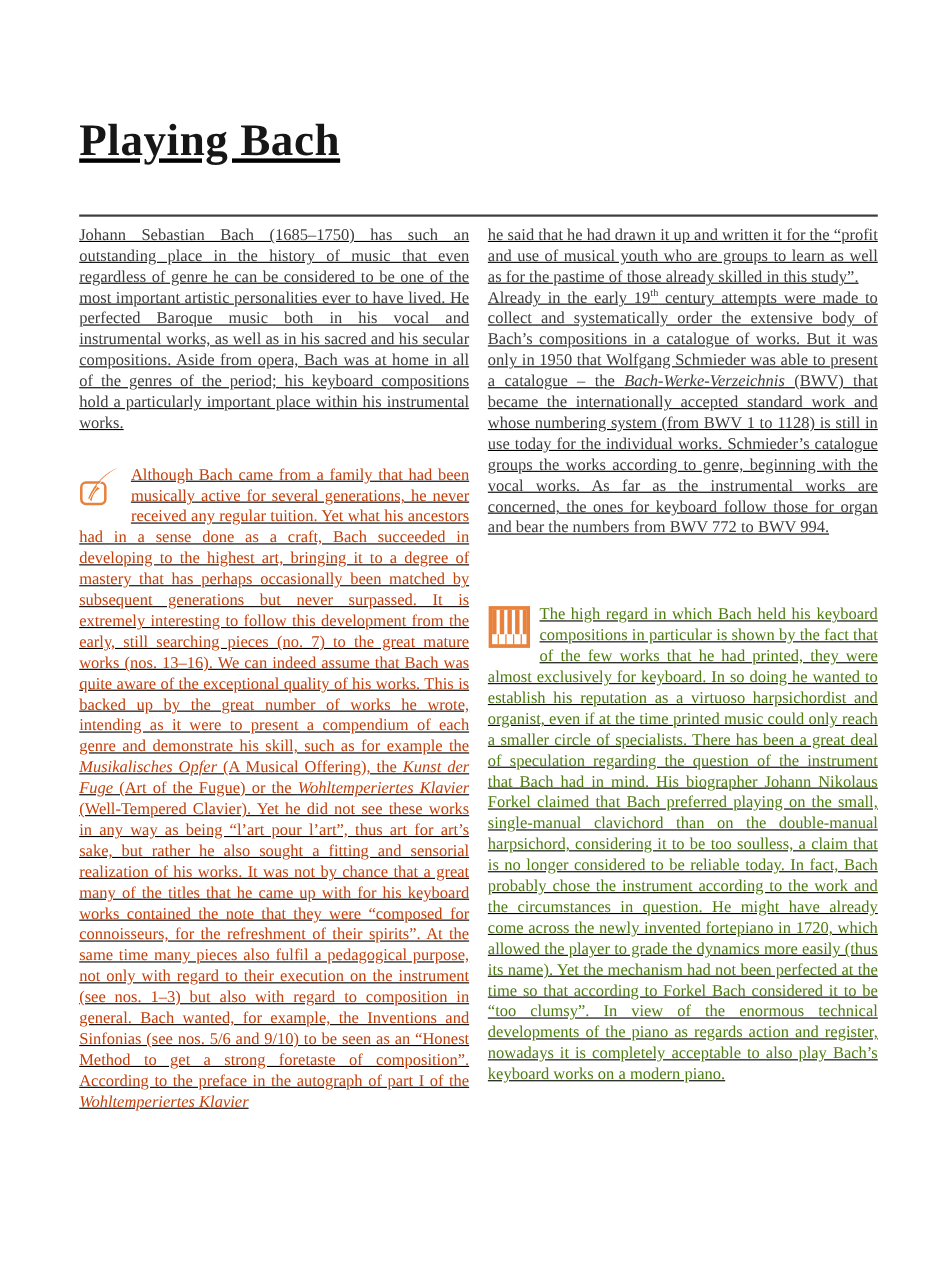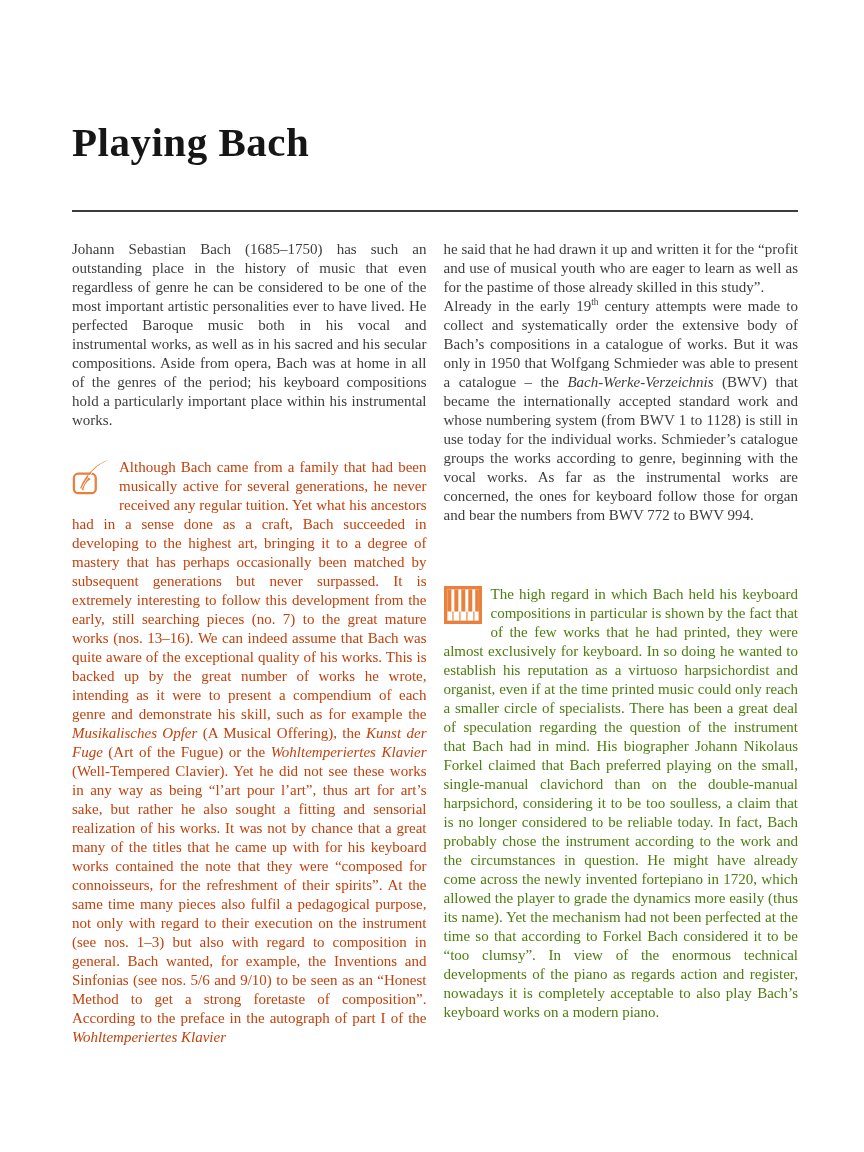--- a/index.html
+++ b/index.html
@@ -8,42 +8,43 @@
     width: 864px;
     height: 1152px;
     margin: 0 auto;
     background: #ffffff;
     overflow: hidden;
     font-family: "Liberation Serif", serif;
   }
   .content {
     position: absolute;
     left: 72px;
-    top: 15px;
+    top: 0;
     width: 726px;
+    text-decoration: underline;
   }
   .title {
     margin: 0;
     padding-top: 104px;
     font-family: "Liberation Serif", serif;
     font-weight: bold;
     font-size: 41px;
     line-height: 1.15;
     letter-spacing: 0.5px;
     color: #161616;
   }
   .rule {
     margin-top: 44px;
     height: 2px;
     background: #3c3c3c;
   }
   .columns {
     display: flex;
     gap: 17px;
-    margin-top: 28px;
+    margin-top: 8px;
   }
   .col {
     flex: 1 1 0;
     min-width: 0;
   }
   .para {
     margin: 0;
     font-size: 15px;
     line-height: 19px;
     text-align: justify;
@@ -80,21 +81,21 @@
         <p class="para gap-small" style="color: #c2410c;"><span class="icon-float" style="color: rgb(232, 129, 60);">
               <svg viewBox="0 0 40 40" aria-hidden="true">
           <rect x="2" y="15.5" width="23" height="20.5" rx="4.5" fill="#ffffff" stroke="currentColor" stroke-width="2.4"></rect>
           <path d="M38 1 C 26.5 4.5, 14.5 15.5, 8.6 30.5 L 11.8 33.4 C 12.8 27.2, 15.6 23.2, 19.8 21.2 C 18.2 20.7, 17.1 19.6, 16.6 18.0 C 22.8 10.2, 29.8 4.6, 38 1 Z" fill="currentColor"></path>
           <path d="M9.5 32.5 C 14 22, 23 10.5, 33 4" fill="none" stroke="#ffffff" stroke-width="0.9"></path>
         </svg>
             </span><span>Although Bach came from a family that had been musically active for several generations, he never received any regular tuition. Yet what his ancestors had in a sense done as a craft, Bach succeeded in developing to the highest art, bringing it to a degree of mastery that has perhaps occasionally been matched by subsequent generations but never surpassed. It is extremely interesting to follow this development from the early, still searching pieces (no. 7) to the great mature works (nos. 13–16). We can indeed assume that Bach was quite aware of the exceptional quality of his works. This is backed up by the great number of works he wrote, intending as it were to present a compendium of each genre and demonstrate his skill, such as for example the </span><span class="it">Musikalisches Opfer</span><span> (A Musical Offering), the </span><span class="it">Kunst der Fuge</span><span> (Art of the Fugue) or the </span><span class="it">Wohltemperiertes Klavier</span><span> (Well-Tempered Clavier). Yet he did not see these works in any way as being “l’art pour l’art”, thus art for art’s sake, but rather he also sought a fitting and sensorial realization of his works. It was not by chance that a great many of the titles that he came up with for his keyboard works contained the note that they were “composed for connoisseurs, for the refreshment of their spirits”. At the same time many pieces also fulfil a pedagogical purpose, not only with regard to their execution on the instrument (see nos. 1–3) but also with regard to composition in general. Bach wanted, for example, the Inventions and Sinfonias (see nos. 5/6 and 9/10) to be seen as an “Honest Method to get a strong foretaste of composition”. According to the preface in the autograph of part I of the </span><span class="it">Wohltemperiertes Klavier</span></p>
       </div>
 
       <div class="col">
-        <p class="para" style="color: rgb(61, 61, 61);"><span>he said that he had drawn it up and written it for the “profit and use of musical youth who are eager to learn as well as for the pastime of those already skilled in this study”.</span></p>
+        <p class="para" style="color: rgb(61, 61, 61);"><span>he said that he had drawn it up and written it for the “profit and use of musical youth who are groups to learn as well as for the pastime of those already skilled in this study”.</span></p>
         <p class="para" style="color: rgb(61, 61, 61);"><span>Already in the early 19</span><sup>th</sup><span> century attempts were made to collect and systematically order the extensive body of Bach’s compositions in a catalogue of works. But it was only in 1950 that Wolfgang Schmieder was able to present a catalogue – the </span><span class="it">Bach-Werke-Verzeichnis</span><span> (BWV) that became the internationally accepted standard work and whose numbering system (from BWV 1 to 1128) is still in use today for the individual works. Schmieder’s catalogue groups the works according to genre, beginning with the vocal works. As far as the instrumental works are concerned, the ones for keyboard follow those for organ and bear the numbers from BWV 772 to BWV 994.</span></p>
         <p class="para gap-large" style="color: #4d7c0f;"><span class="icon-float" style="color: rgb(232, 129, 60);">
               <svg viewBox="0 0 36 36" aria-hidden="true">
           <rect x="1.6" y="1.6" width="32.8" height="32.8" fill="#ffffff" stroke="currentColor" stroke-width="3.2"></rect>
           <rect x="3.2" y="3.2" width="3.8" height="21" fill="currentColor"></rect>
           <rect x="9.8" y="3.2" width="3.8" height="21" fill="currentColor"></rect>
           <rect x="16.4" y="3.2" width="3.8" height="21" fill="currentColor"></rect>
           <rect x="23.0" y="3.2" width="3.8" height="21" fill="currentColor"></rect>
           <rect x="29.6" y="3.2" width="3.4" height="21" fill="currentColor"></rect>
           <line x1="8.5" y1="24.2" x2="8.5" y2="33" stroke="currentColor" stroke-width="1.1"></line>

